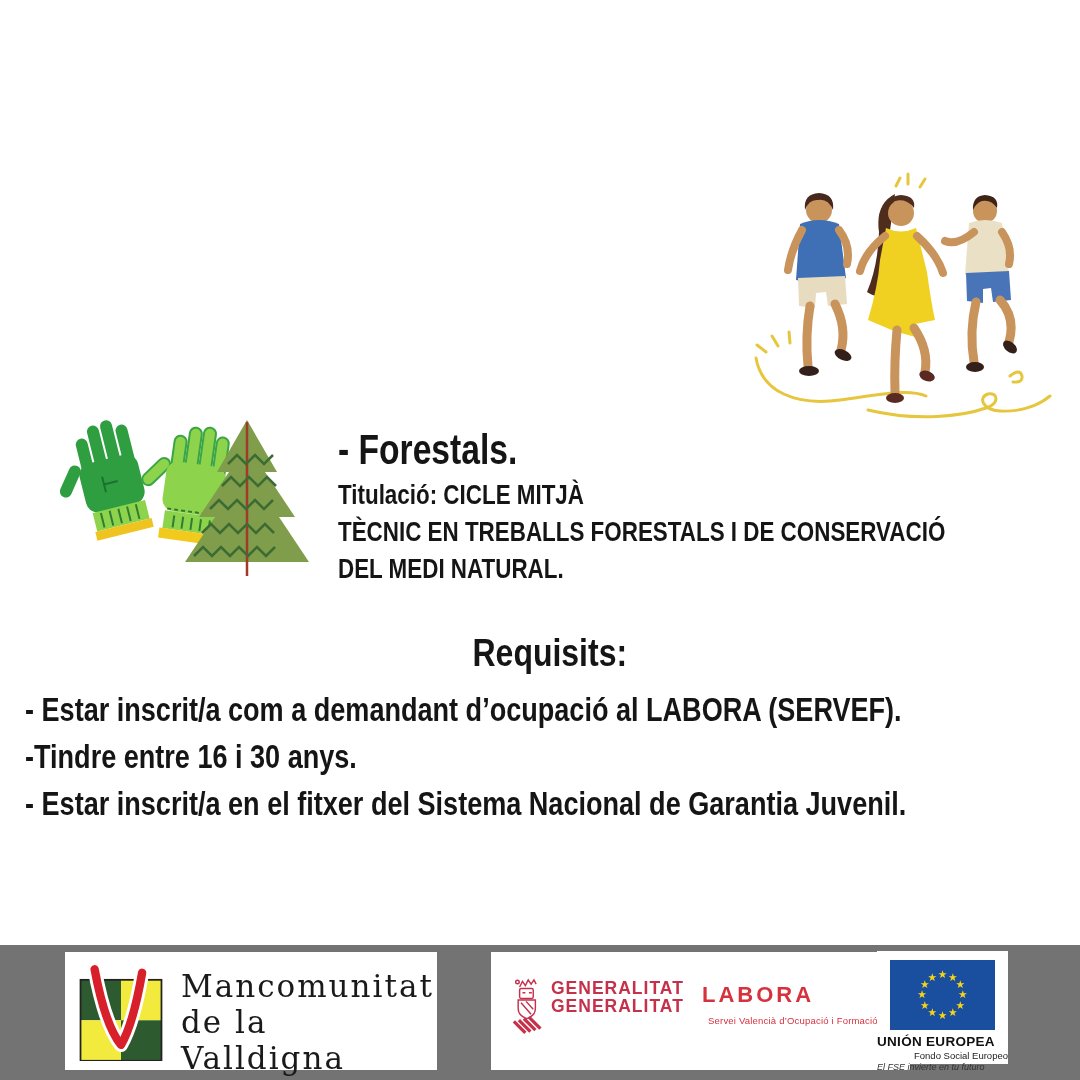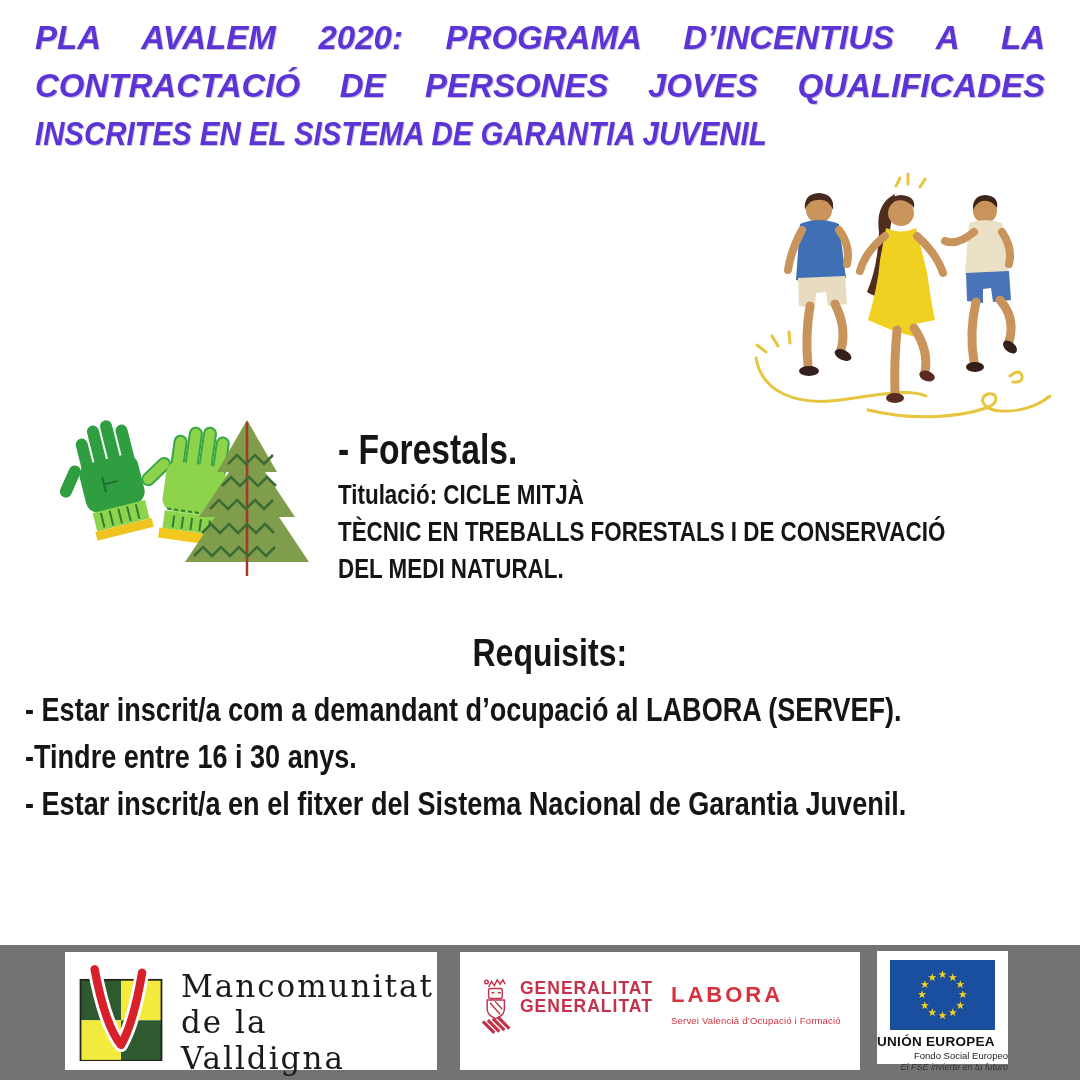--- a/index.html
+++ b/index.html
@@ -32,51 +32,46 @@
   .req-title{font-size:39px;line-height:50px;text-align:center;margin:0 0 8px 0;}
   .req-item{font-size:33px;line-height:47px;}
   .nowrap{white-space:nowrap;}
   
   .runners{position:absolute;left:748px;top:170px;}
   .gloves-tree{position:absolute;left:52px;top:412px;}
   
   .footer-band{position:absolute;left:0;top:945px;width:1080px;height:135px;background:#737373;}
   .logo-box{position:absolute;background:#ffffff;top:7px;height:118px;}
   .box-manc{left:65px;width:372px;}
-  .box-gva{left:460px;width:400px;}
+  .box-gva{left:491px;width:400px;padding-left:19px;}
   .box-eu{left:877px;width:131px;top:6px;height:113px;}
   .manc-logo{position:absolute;left:12px;top:10px;}
   .manc-text{
     position:absolute;left:116px;top:16px;color:#1a1a1a;
     font-family:"DejaVu Serif","Liberation Serif",serif;
     font-size:31px;line-height:36px;letter-spacing:2px;
   }
   .gva-emblem{position:absolute;left:20px;top:12px;}
   .gva-text{
     position:absolute;left:60px;top:27px;color:#c5304a;
     font-size:17.5px;font-weight:bold;letter-spacing:1px;line-height:18px;
   }
   .labora{position:absolute;left:211px;top:28px;color:#d6323e;}
   .labora-name{font-size:22px;font-weight:800;letter-spacing:3px;line-height:30px;}
-  .labora-tagline{font-size:9.5px;margin-top:5px;letter-spacing:0.2px;}
+  .labora-tagline{font-size:9.5px;margin-top:5px;letter-spacing:0.2px;margin-left:6px;}
   .eu-flag{display:block;margin:9px auto 0 auto;}
   .eu-name{font-size:13.5px;font-weight:bold;color:#111;text-align:left;margin-top:4px;letter-spacing:0.3px;}
   .eu-sub{font-size:9.5px;color:#222;text-align:right;margin-top:1px;}
-  .eu-motto{font-size:9px;font-style:italic;color:#333;text-align:right;margin-top:1px;}
+  .eu-motto{font-size:9px;font-style:italic;color:#333;text-align:left;margin-top:1px;}
 </style>
 </head>
 <body>
 
 <div class="canvas">
 
-  <header class="header">
-    <div class="jline">PLA AVALEM 2020: PROGRAMA D’INCENTIUS A LA</div>
-    <div class="jline">CONTRACTACIÓ DE PERSONES JOVES QUALIFICADES</div>
-    <div><span class="jline-last">INSCRITES EN EL SISTEMA DE GARANTIA JUVENIL</span></div>
-  </header>
 
   <svg class="runners" width="310" height="255" viewBox="0 0 310 255">
     <g stroke="#e6c63e" stroke-width="3" fill="none" stroke-linecap="round">
       <path d="M8,188 C14,222 48,236 92,230 C130,225 160,218 178,226"></path>
       <path d="M120,240 C170,252 215,246 238,238 C252,233 250,222 240,224 C230,227 234,240 252,241 C272,242 290,236 302,226"></path>
       <path d="M262,206 q10,-8 12,0 q1,7 -9,6"></path>
       <path d="M30,176 l-6,-10"></path>
         <path d="M42,173 l-1,-11"></path>
         <path d="M18,182 l-9,-7"></path>
       <path d="M148,16 l4,-8"></path>

